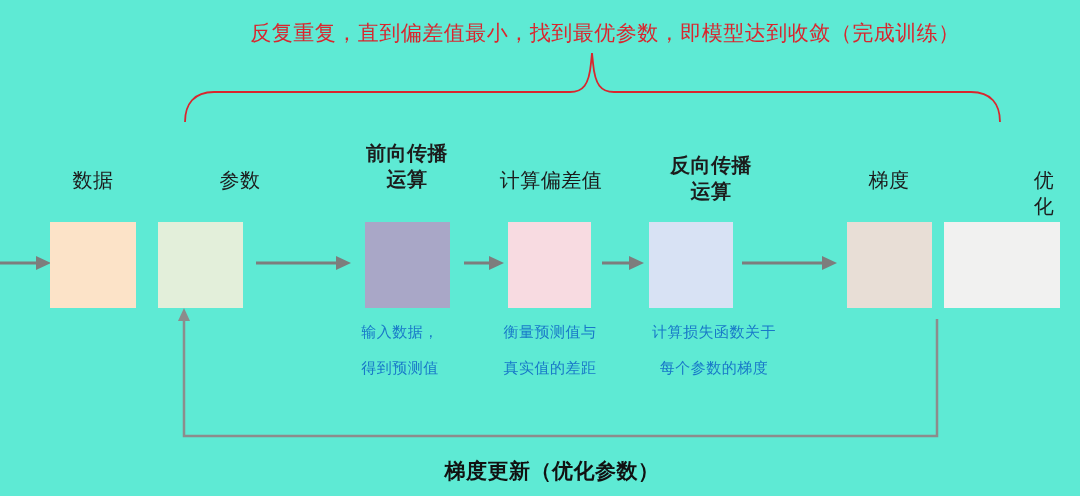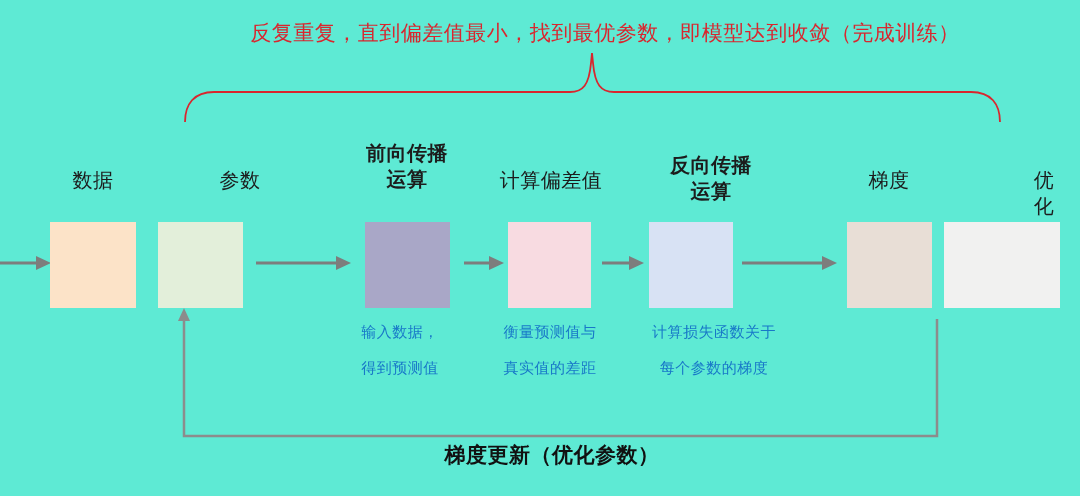--- a/index.html
+++ b/index.html
@@ -17,21 +17,21 @@
     font-size:20px; line-height:26px; color:#1c1c1c; white-space:pre-line;
     letter-spacing:0.5px;
   }
   .node-label.bold { font-weight:bold; }
   .box { position:absolute; top:222px; height:86px; }
   .note {
     position:absolute; transform:translateX(-50%); text-align:center;
     font-size:15px; line-height:36px; white-space:pre-line; letter-spacing:0.5px;
   }
   .caption {
-    position:absolute; top:441px; left:552px; transform:translateX(-50%);
+    position:absolute; top:457px; left:552px; transform:translateX(-50%);
     font-size:21px; font-weight:bold; color:#111111; white-space:nowrap;
     letter-spacing:0.5px;
   }
 </style>
 </head>
 <body>
 
 <div class="canvas">
 
   <div class="title" style="color: rgb(217, 38, 46);">反复重复，直到偏差值最小，找到最优参数，即模型达到收敛（完成训练）</div>

